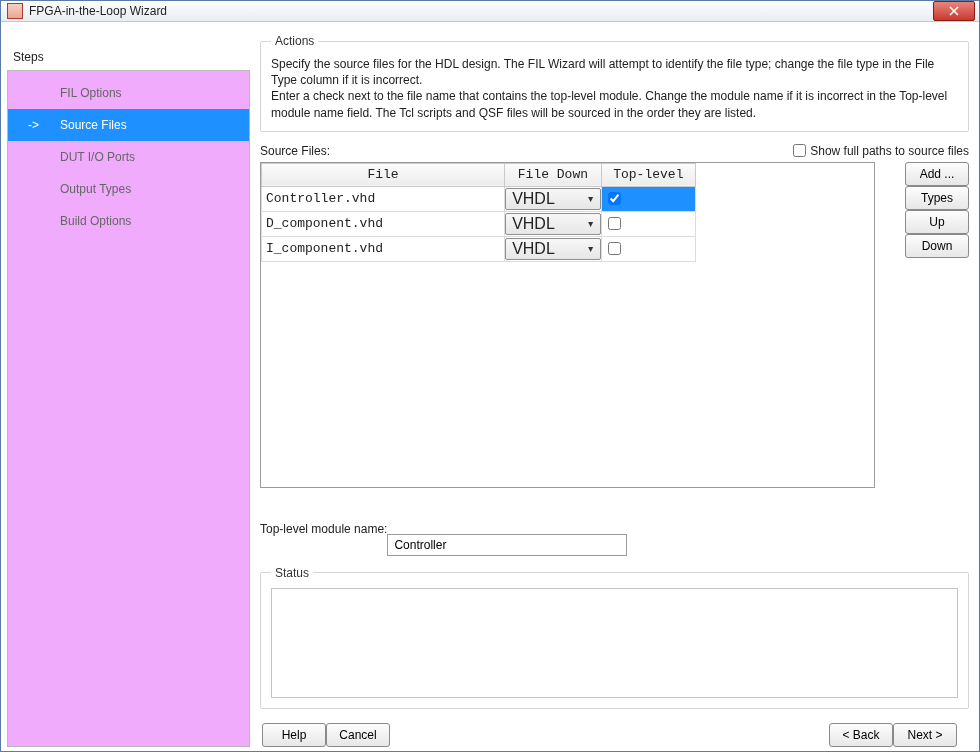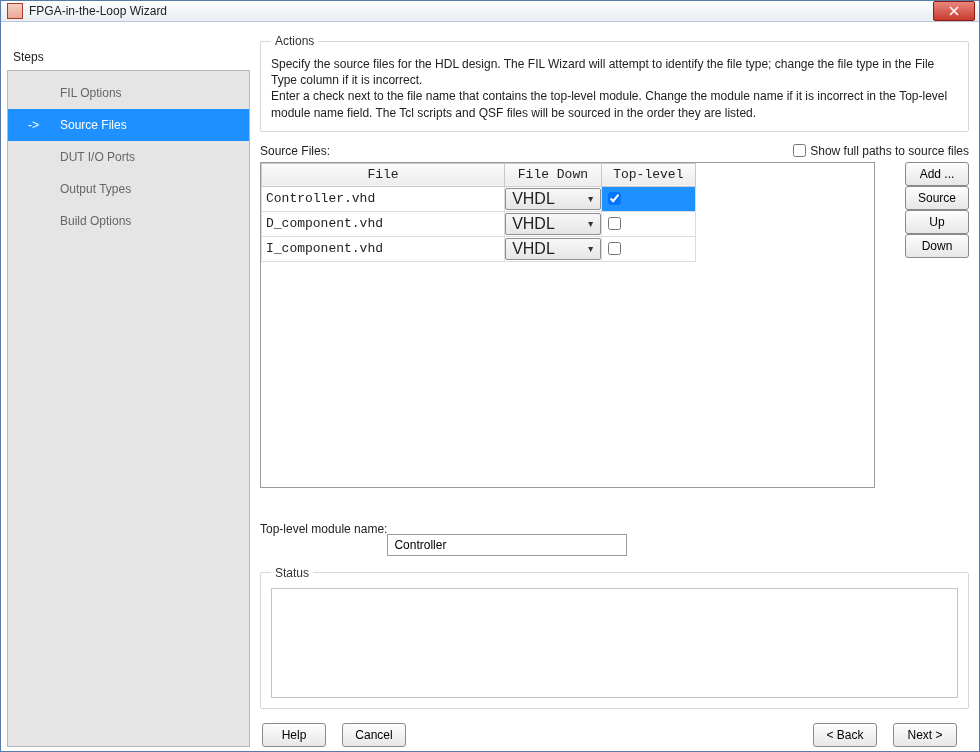--- a/index.html
+++ b/index.html
@@ -5,21 +5,21 @@
   html,body{margin:0;padding:0;height:100%;font-family:"Segoe UI",Tahoma,Arial,sans-serif;font-size:12px;color:#222;background:#fff;}
   .window{width:980px;height:752px;border:1px solid #5a7aa8;box-sizing:border-box;display:flex;flex-direction:column;background:#fff;}
   .titlebar{height:24px;background:linear-gradient(#fdfefe,#e8edf3);border-bottom:1px solid #bcc8d8;display:flex;align-items:center;padding:0 2px;}
   .titlebar .app-icon{width:16px;height:16px;margin:0 4px;border:1px solid #a83c2a;background:linear-gradient(#f6d0c6,#e9a891);box-sizing:border-box;}
   .titlebar .title{flex:1;padding-left:2px;}
   .titlebar .close{width:40px;height:18px;margin-right:2px;border:1px solid #8b1a12;border-radius:2px;background:linear-gradient(#e9867c,#c83a2e);display:flex;align-items:center;justify-content:center;}
   .titlebar .close svg{width:10px;height:10px;}
   .body{flex:1;display:flex;box-sizing:border-box;}
   .steps-pane{width:255px;border-right:0;box-sizing:border-box;display:flex;flex-direction:column;padding:10px 6px 10px 6px;margin-top:16px;}
   .steps-pane .hdr{padding:2px 6px 6px 6px;}
-  .steps-box{flex:1;border:1px solid #b9b9b9;background:#e5e5e5;padding-top:6px;box-sizing:border-box;}
+  .steps-box{flex:1;border:1px solid #b9b9b9;background:#f0abfc;padding-top:6px;box-sizing:border-box;}
   .step-item{height:32px;display:flex;align-items:center;padding-left:52px;color:#666;position:relative;}
   .step-item.sel{background:#1e90ff;color:#fff;}
   .step-item .arrow{position:absolute;left:20px;color:inherit;}
   .right-pane{flex:1;display:flex;flex-direction:column;padding:8px 10px 8px 4px;box-sizing:border-box;justify-content:flex-end;}
   fieldset.grp{border:1px solid #d6d6d6;border-radius:2px;margin:4px 0 8px 0;padding:8px 10px 10px 10px;}
   fieldset.grp>legend{padding:0 4px;color:#333;}
   .actions-text{line-height:1.35;}
   .src-row{display:flex;align-items:center;margin:4px 0 4px 0;}
   .src-row .lbl{flex:0 0 auto;}
   .src-row .spacer{flex:1;}
@@ -35,21 +35,21 @@
   table.src td.top{width:90px;text-align:left;padding:0 2px;}
   table.src tr.sel td.top{background:#1e90ff;}
   .combo{display:flex;align-items:center;height:22px;border:1px solid #8f8f8f;background:linear-gradient(#f7f7f7,#e6e6e6);box-sizing:border-box;padding:0 2px 0 6px;border-radius:2px;}
   .combo .val{flex:1;font-family:"Segoe UI",Tahoma,sans-serif;font-size:16px;}
   .combo .arr{width:14px;text-align:center;color:#333;}
   .col-btns{flex:1;display:flex;flex-direction:column;align-items:flex-end;padding-left:8px;}
   button.win{height:24px;border:1px solid #8a8a8a;border-radius:3px;background:linear-gradient(#fdfdfd,#e7e7e7);padding:0 12px;font:inherit;min-width:64px;}
   .mod-row{display:flex;align-items:center;margin:14px 0 6px 0;gap:0;}
   input.txt{height:22px;border:1px solid #9b9b9b;background:#fff;padding:0 6px;font:inherit;box-sizing:border-box;}
   .status-box{height:108px;border:1px solid #c4c4c4;background:#fff;}
-  .footer{display:flex;align-items:center;padding:6px 12px 2px 2px;gap:16px;}
+  .footer{display:flex;align-items:center;padding:6px 12px 2px 2px;gap:0;}
   .footer .grow{flex:1;}
 </style>
 </head>
 <body>
 
 <div class="window">
   <div class="titlebar">
     <div class="app-icon"></div>
     <div class="title">FPGA-in-the-Loop Wizard</div>
     <div class="close">
@@ -143,21 +143,21 @@
                 </td>
                 <td class="top">
                   <input type="checkbox" style="">
                 </td>
               </tr>
             </tbody>
           </table>
         </div>
         <div class="col-btns">
           <button class="win">Add ...</button>
-          <button class="win">Source</button>
+          <button class="win">Types</button>
           <button class="win">Up</button>
           <button class="win">Down</button>
         </div>
       </div>
 
       <div class="mod-row">
         <span>Top-level module name:</span>
         <input class="txt" style="width: 240px; margin-top: 32px;" value="Controller">
       </div>
 

